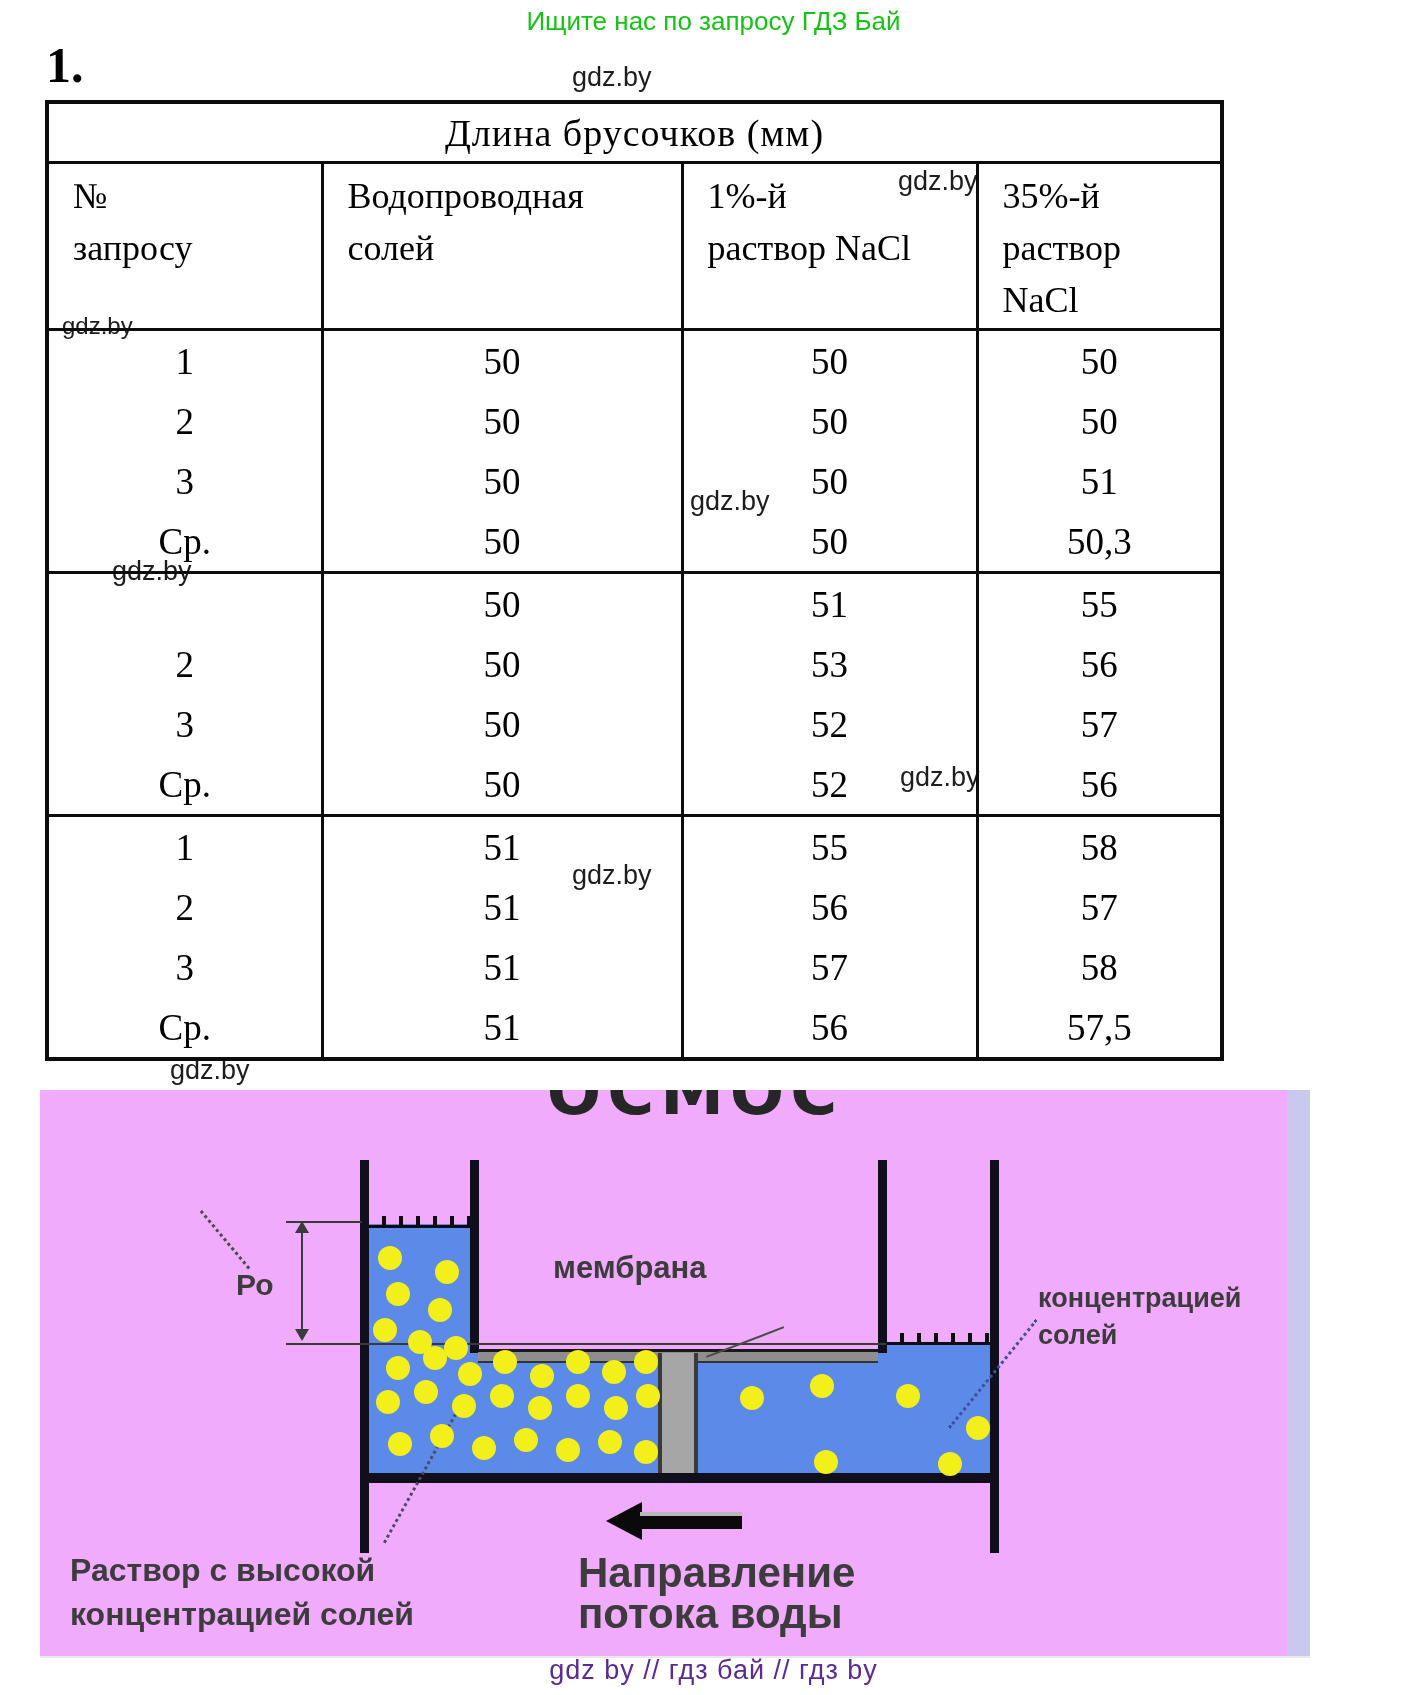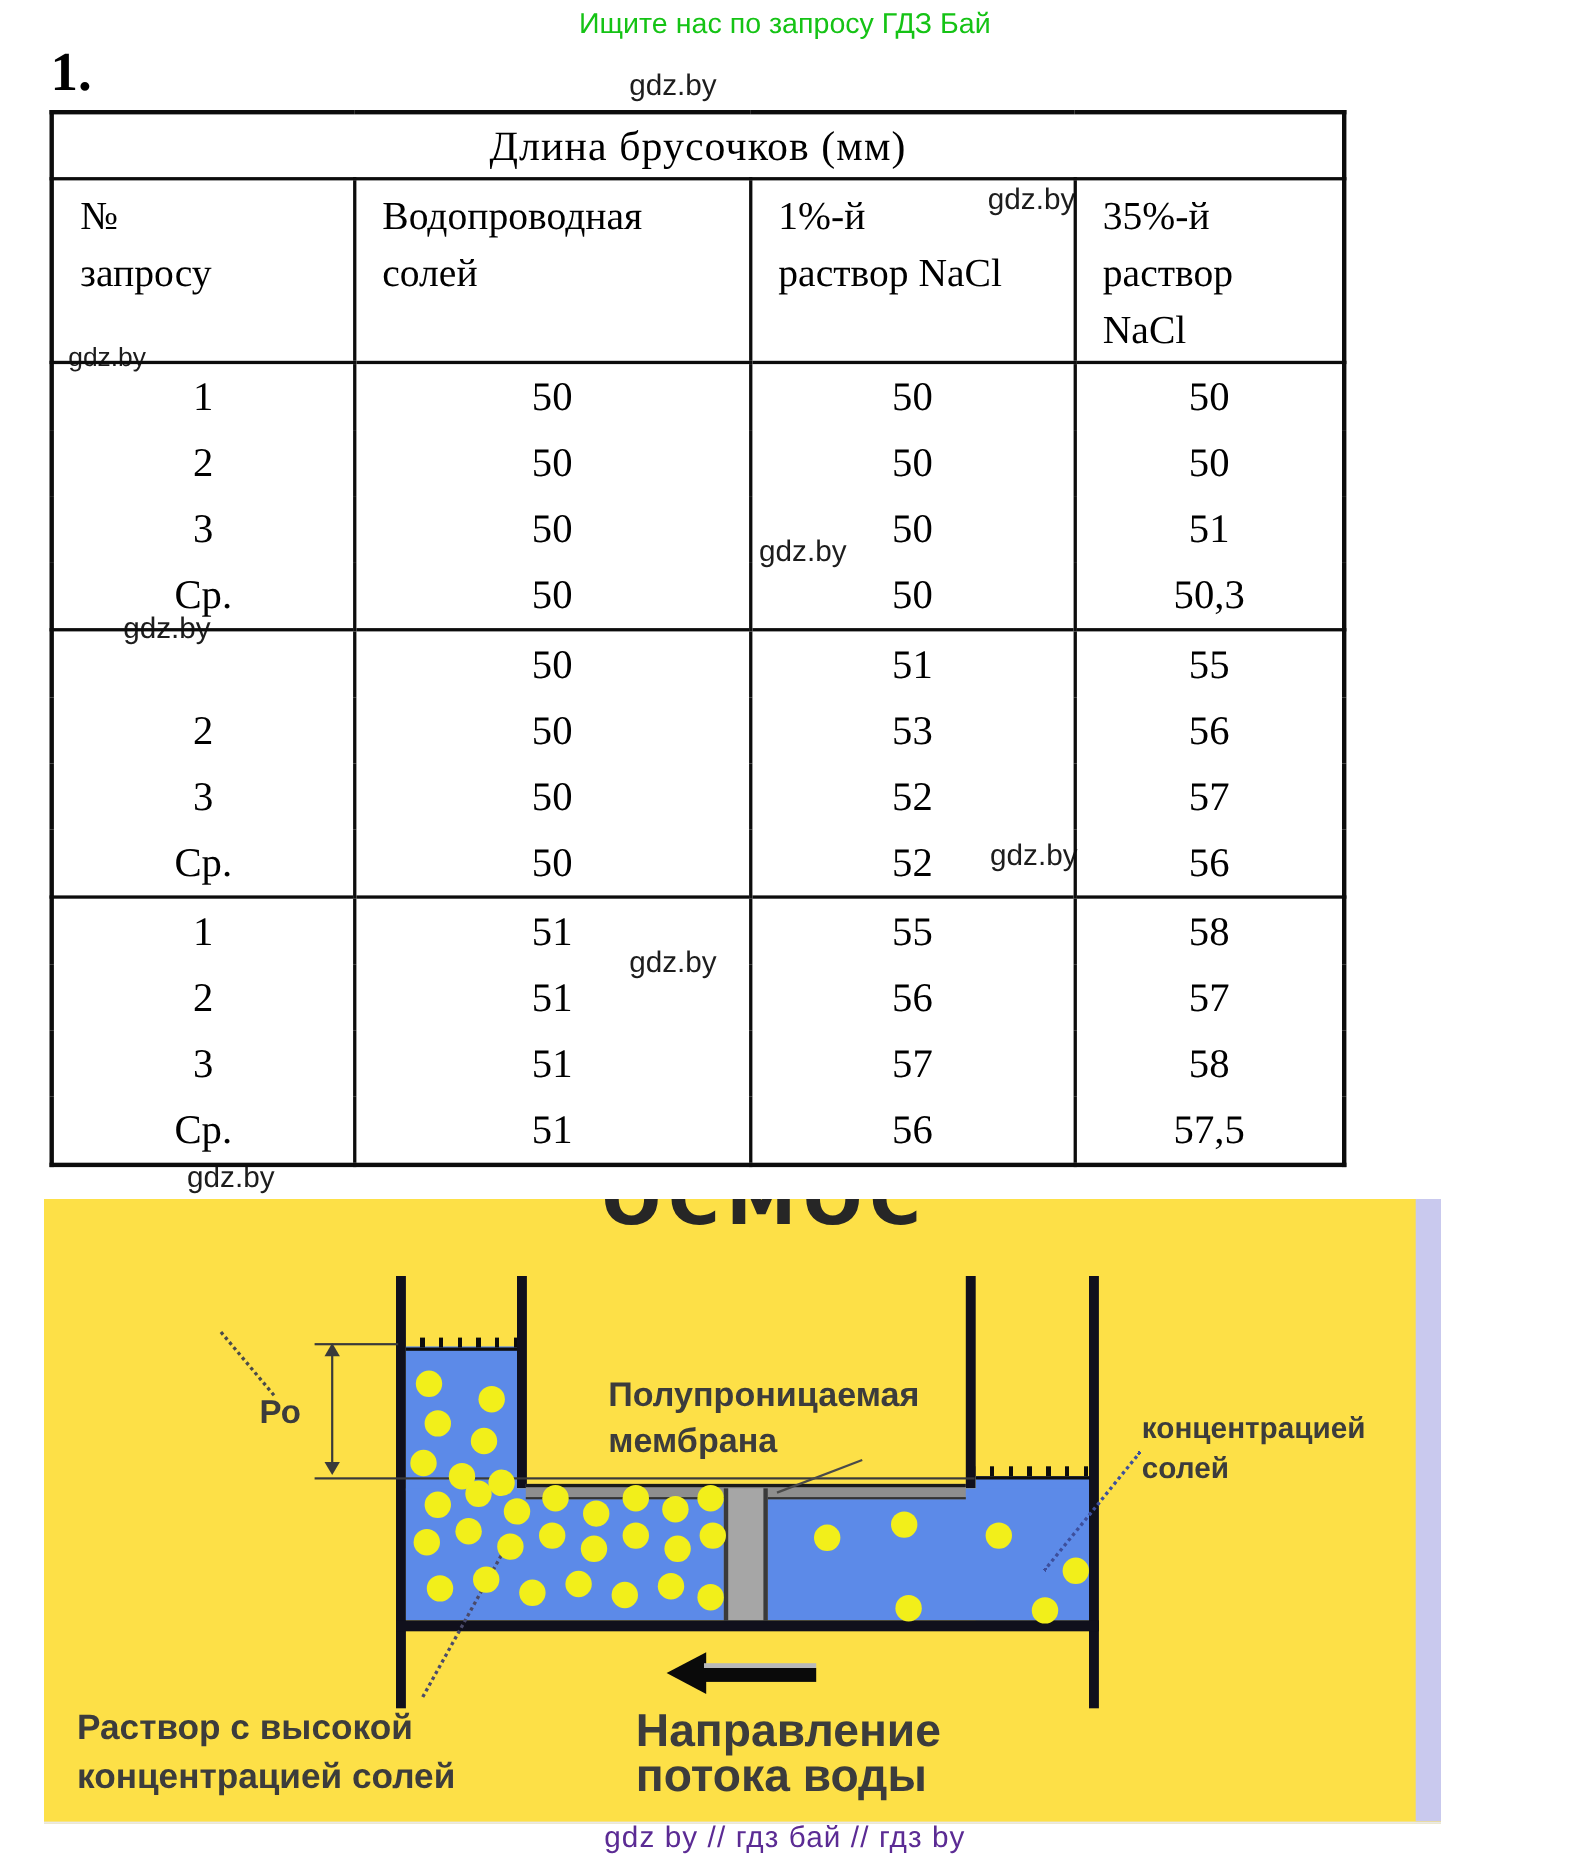--- a/index.html
+++ b/index.html
@@ -24,21 +24,21 @@
   #meas-table td+td{border-left:3px solid #0c0c0c;}
   #title-row td{border-bottom:3px solid #0c0c0c;height:57px;text-align:center;
                 font-size:38px;letter-spacing:1px;}
   #header-row td{border-bottom:3px solid #0c0c0c;height:158px;vertical-align:top;
                  font-size:36px;line-height:52px;padding:6px 0 0 24px;text-align:left;}
   .data-row td{height:60px;text-align:center;vertical-align:middle;font-size:37px;}
   tr.block-start td{border-top:3px solid #0c0c0c;}
 
   
   #diagram{position:absolute;left:40px;top:1090px;width:1270px;height:566px;
-           overflow:hidden;background:#fde047;border-bottom:2px solid #e9e9e9;}
+           overflow:hidden;background:#f0abfc;border-bottom:2px solid #e9e9e9;}
   #osmos-title{position:absolute;left:505px;top:-34px;width:300px;text-align:center;
                font-size:64px;line-height:72px;font-weight:bold;color:#262626;
                letter-spacing:6px;font-family:"DejaVu Sans",sans-serif;}
   .dlabel{position:absolute;font-weight:bold;color:#3c3c3c;
           font-family:"Liberation Sans","DejaVu Sans",sans-serif;}
   .wall{position:absolute;background:#10101c;}
   .water{position:absolute;background:#5c8ae8;}
   .hline{position:absolute;height:2px;background:#3a3a3a;}
   .wavy{position:absolute;height:9px;border-bottom:3px solid #0d0d0d;
         background:repeating-linear-gradient(90deg,transparent 0 13px,#0d0d0d 13px 17px);}
@@ -213,21 +213,20 @@
   <div class="tri" id="p-arrow-up"></div>
   <div class="tri" id="p-arrow-down"></div>
 
   <div class="conn" style="left:162px;top:120px;width:75px;border-top:3px dotted #4a4a4a;transform:rotate(50deg);"></div>
   <div class="conn" style="left:666px;top:266px;width:83px;border-top:2px solid #4a4a4a;transform:rotate(-21deg);"></div>
   <div class="conn" style="left:908px;top:337px;width:139px;border-top:3px dotted #3d4f9c;transform:rotate(-51deg);"></div>
   <div class="conn" style="left:343px;top:452px;width:165px;border-top:3px dotted #4a4a6a;transform:rotate(-61deg);"></div>
 
   <div class="dlabel" style="left:196px;top:178px;font-size:30px;">Ро</div>
   <div class="dlabel" style="left:513px;top:157px;width:420px;font-size:31px;line-height:42px;">
-    <div>Полупроницаемая</div>
     <div>мембрана</div>
   </div>
   <div class="dlabel" style="left:998px;top:190px;width:262px;font-size:27px;line-height:37px;">
     <div>концентрацией солей</div>
   </div>
   <div class="dlabel" style="left:30px;top:458px;width:380px;font-size:32px;line-height:44px;">
     <div>Раствор с высокой</div>
     <div>концентрацией солей</div>
   </div>
   <div class="dlabel" style="left:538px;top:462px;width:280px;font-size:42px;line-height:41px;">

